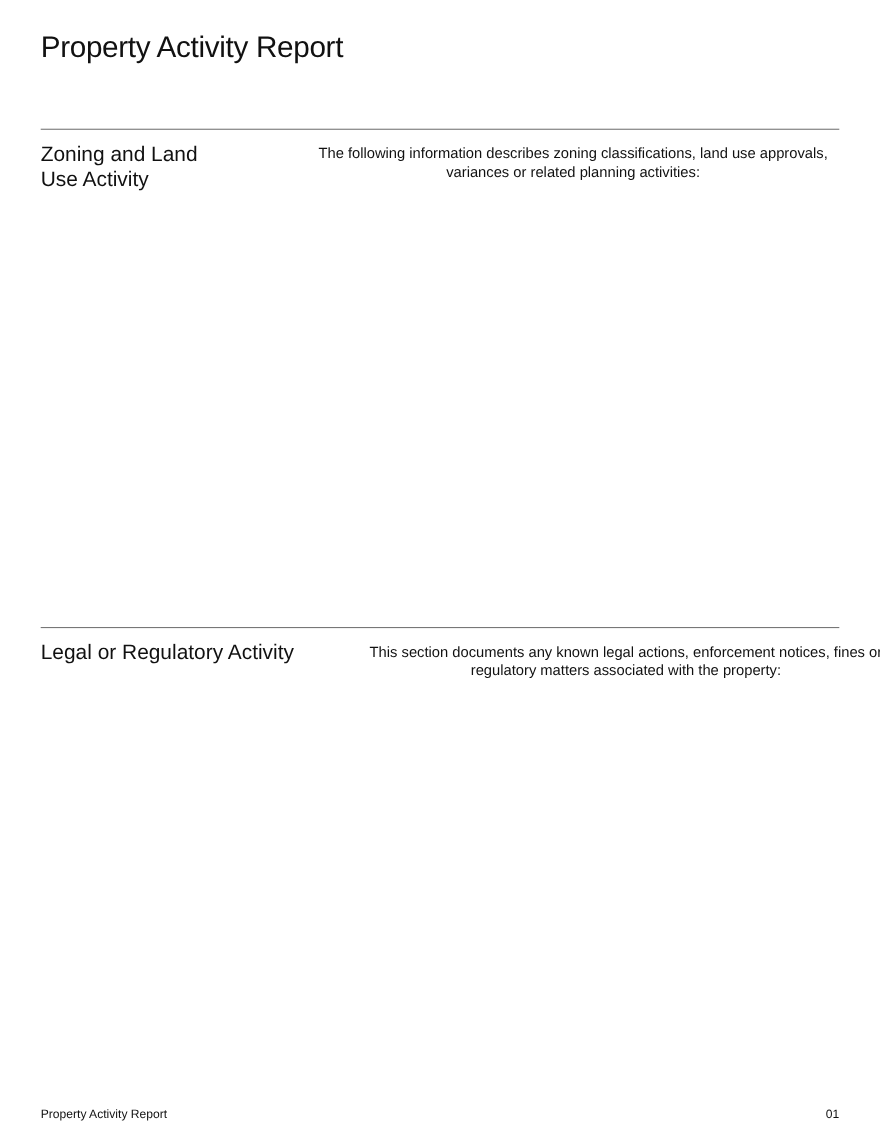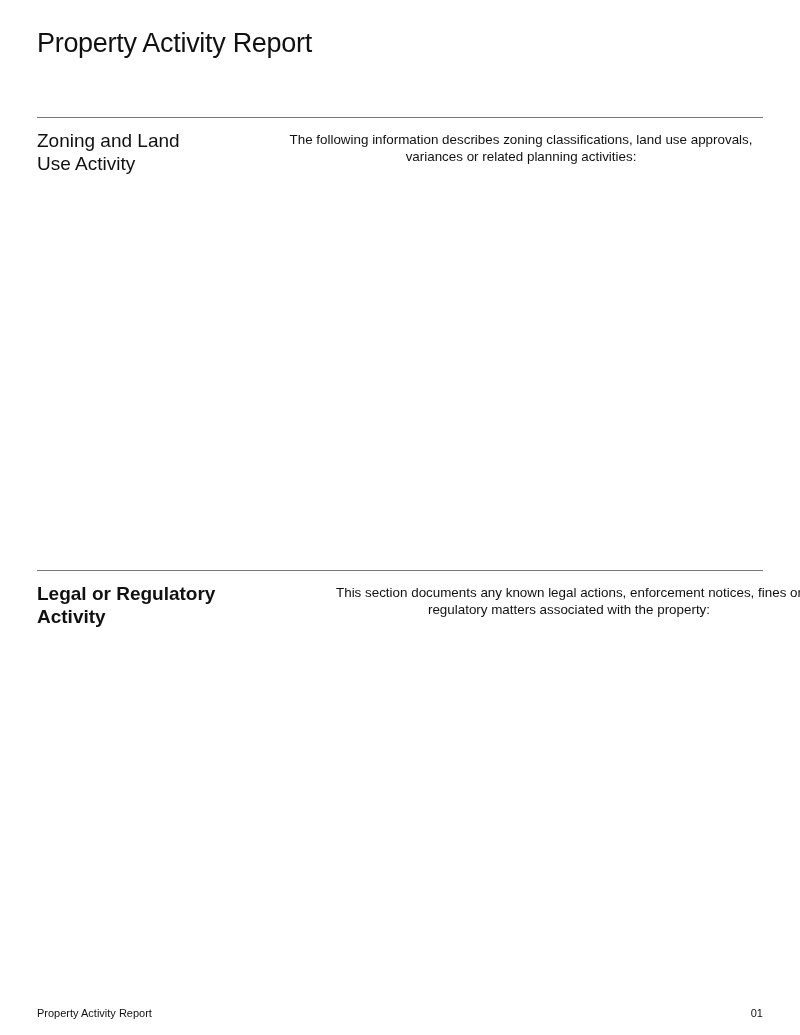--- a/index.html
+++ b/index.html
@@ -38,18 +38,18 @@
 <div class="rule" style="top:117px;"></div>
 
 <section>
   <h2 class="section-heading" style="top:129px; width:180px;">Zoning and Land Use Activity</h2>
   <p class="section-body" style="top:131px;">The following information describes zoning classifications, land use approvals, variances or related planning activities:</p>
 </section>
 
 <div class="rule" style="top:570px;"></div>
 
 <section>
-  <h2 class="section-heading" style="top:582px;font-weight:bold;">Legal or Regulatory Activity</h2>
+  <h2 class="section-heading" style="top:582px;">Legal or Regulatory Activity</h2>
   <p class="section-body" style="top:584px;margin-left:48px;">This section documents any known legal actions, enforcement notices, fines or regulatory matters associated with the property:</p>
 </section>
 
 <div class="footer-left">Property Activity Report</div>
 <div class="footer-right">01</div>
 
 </body></html>

